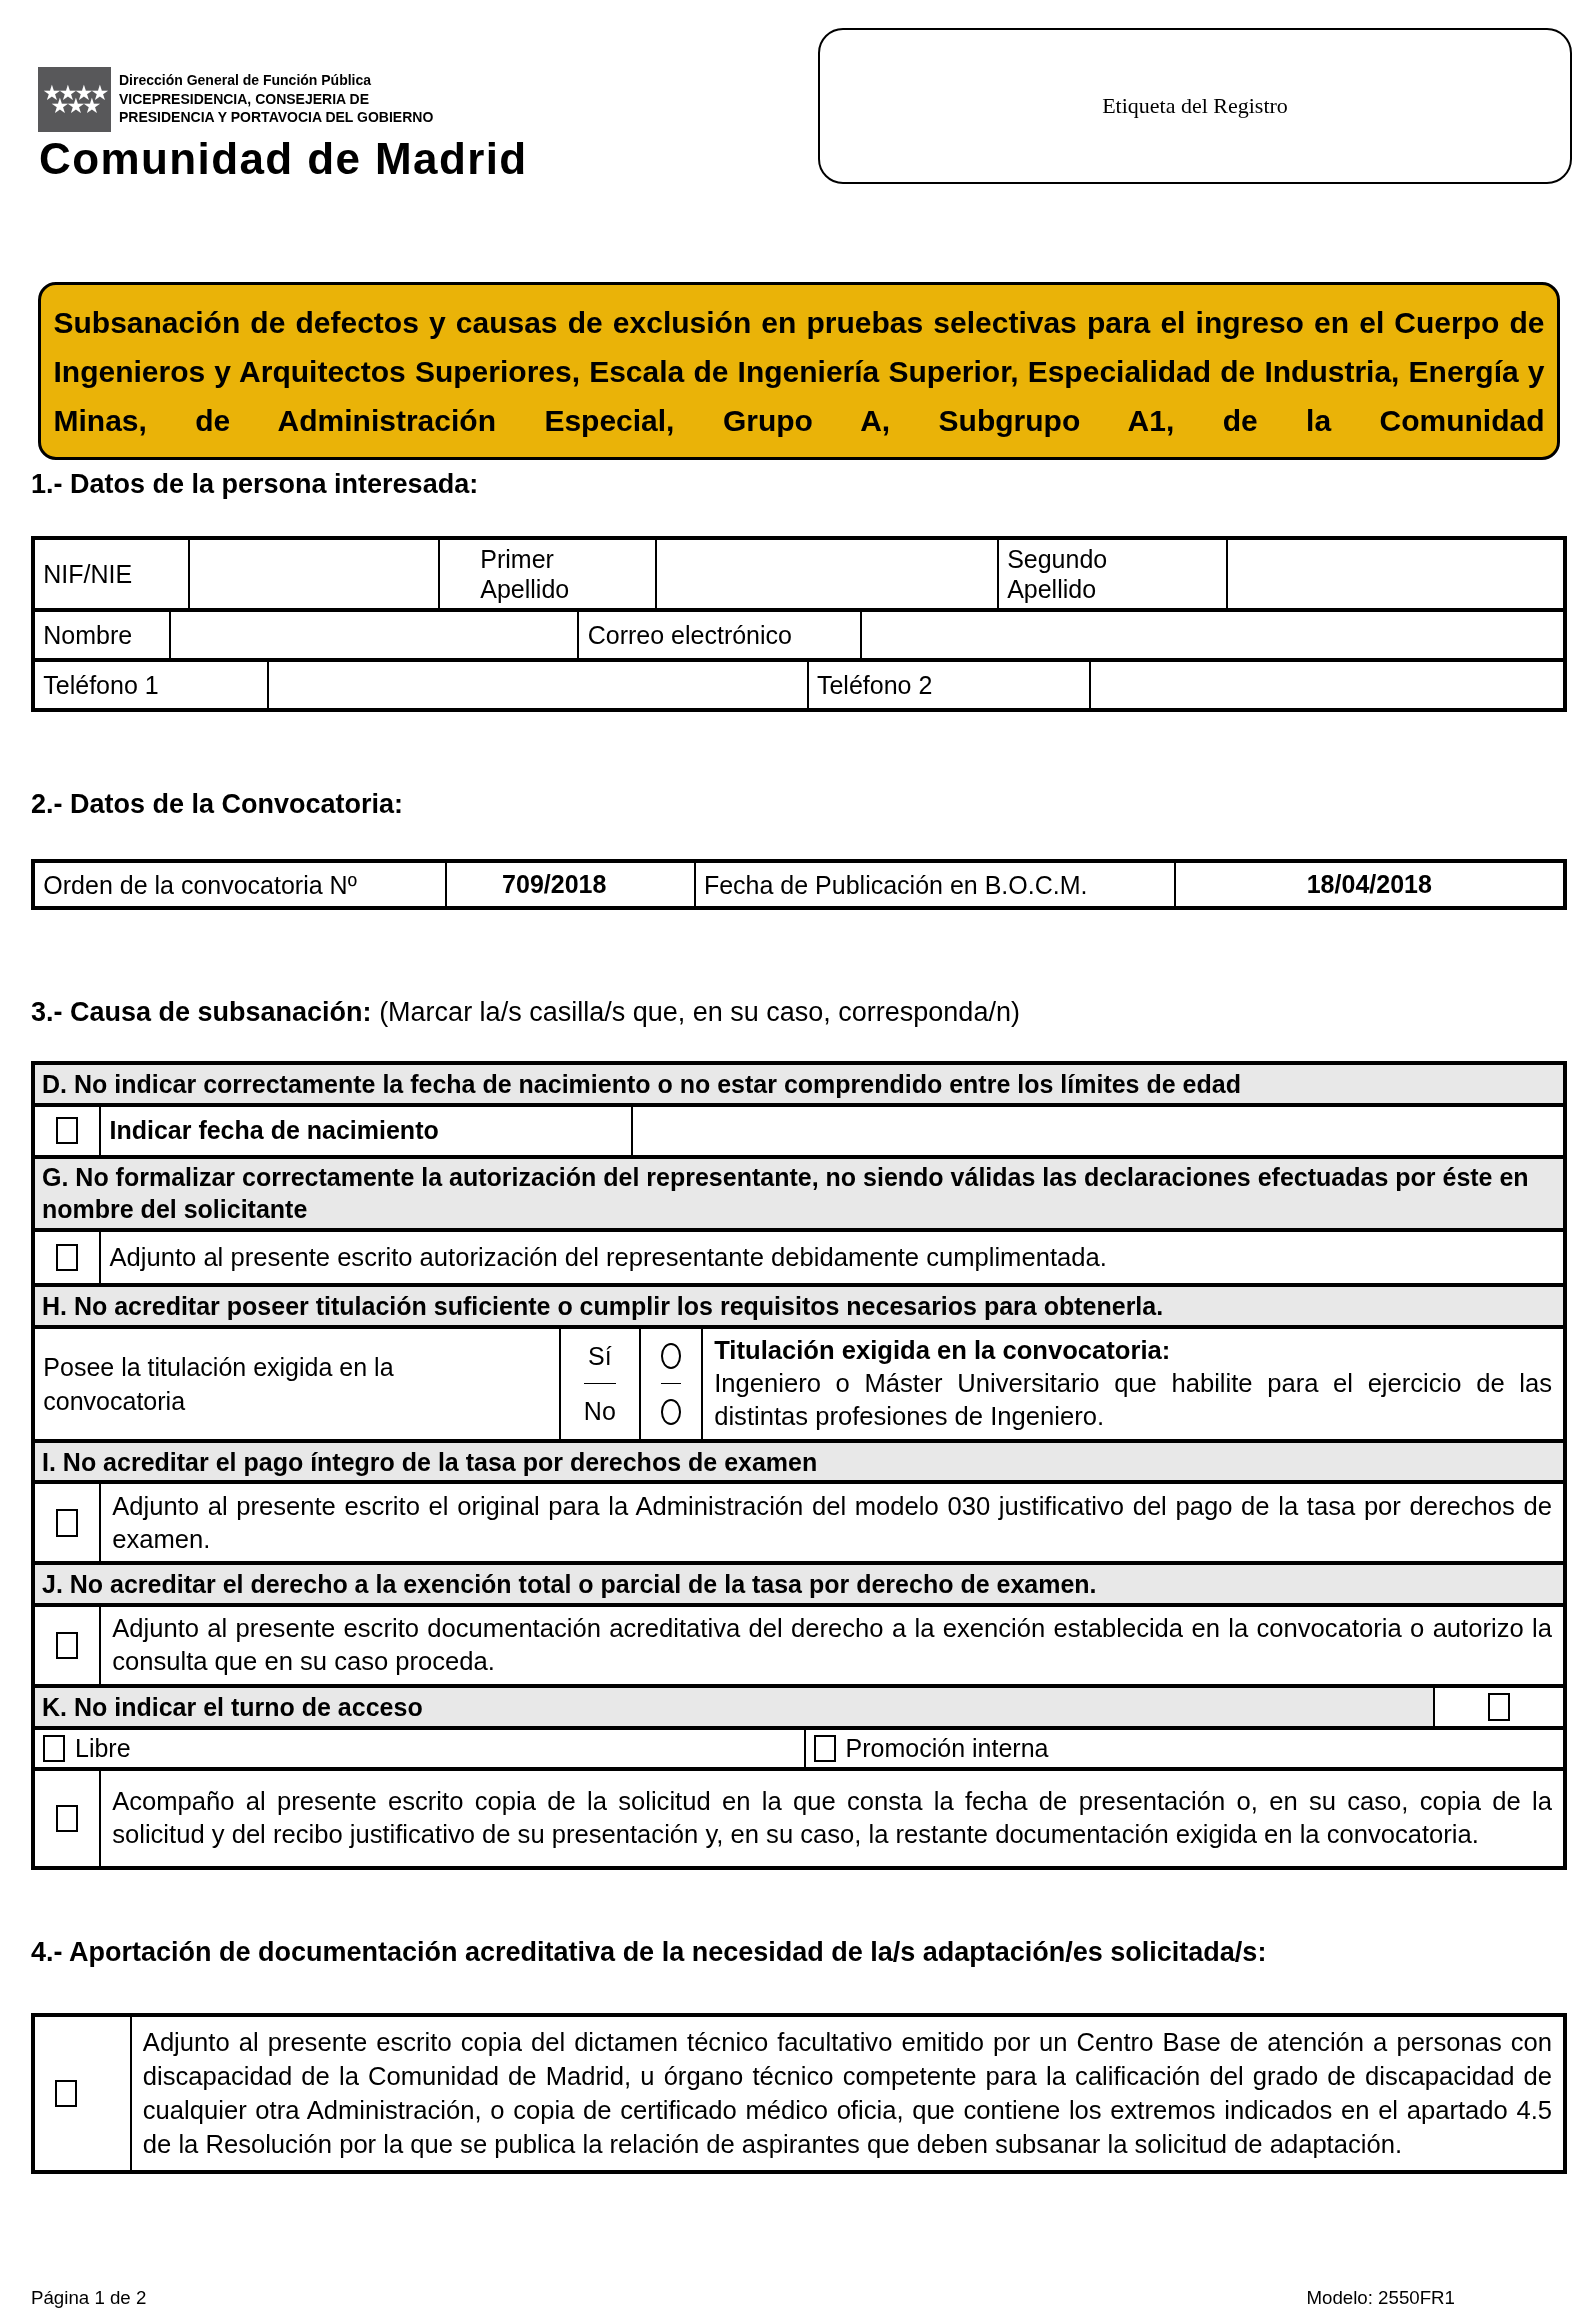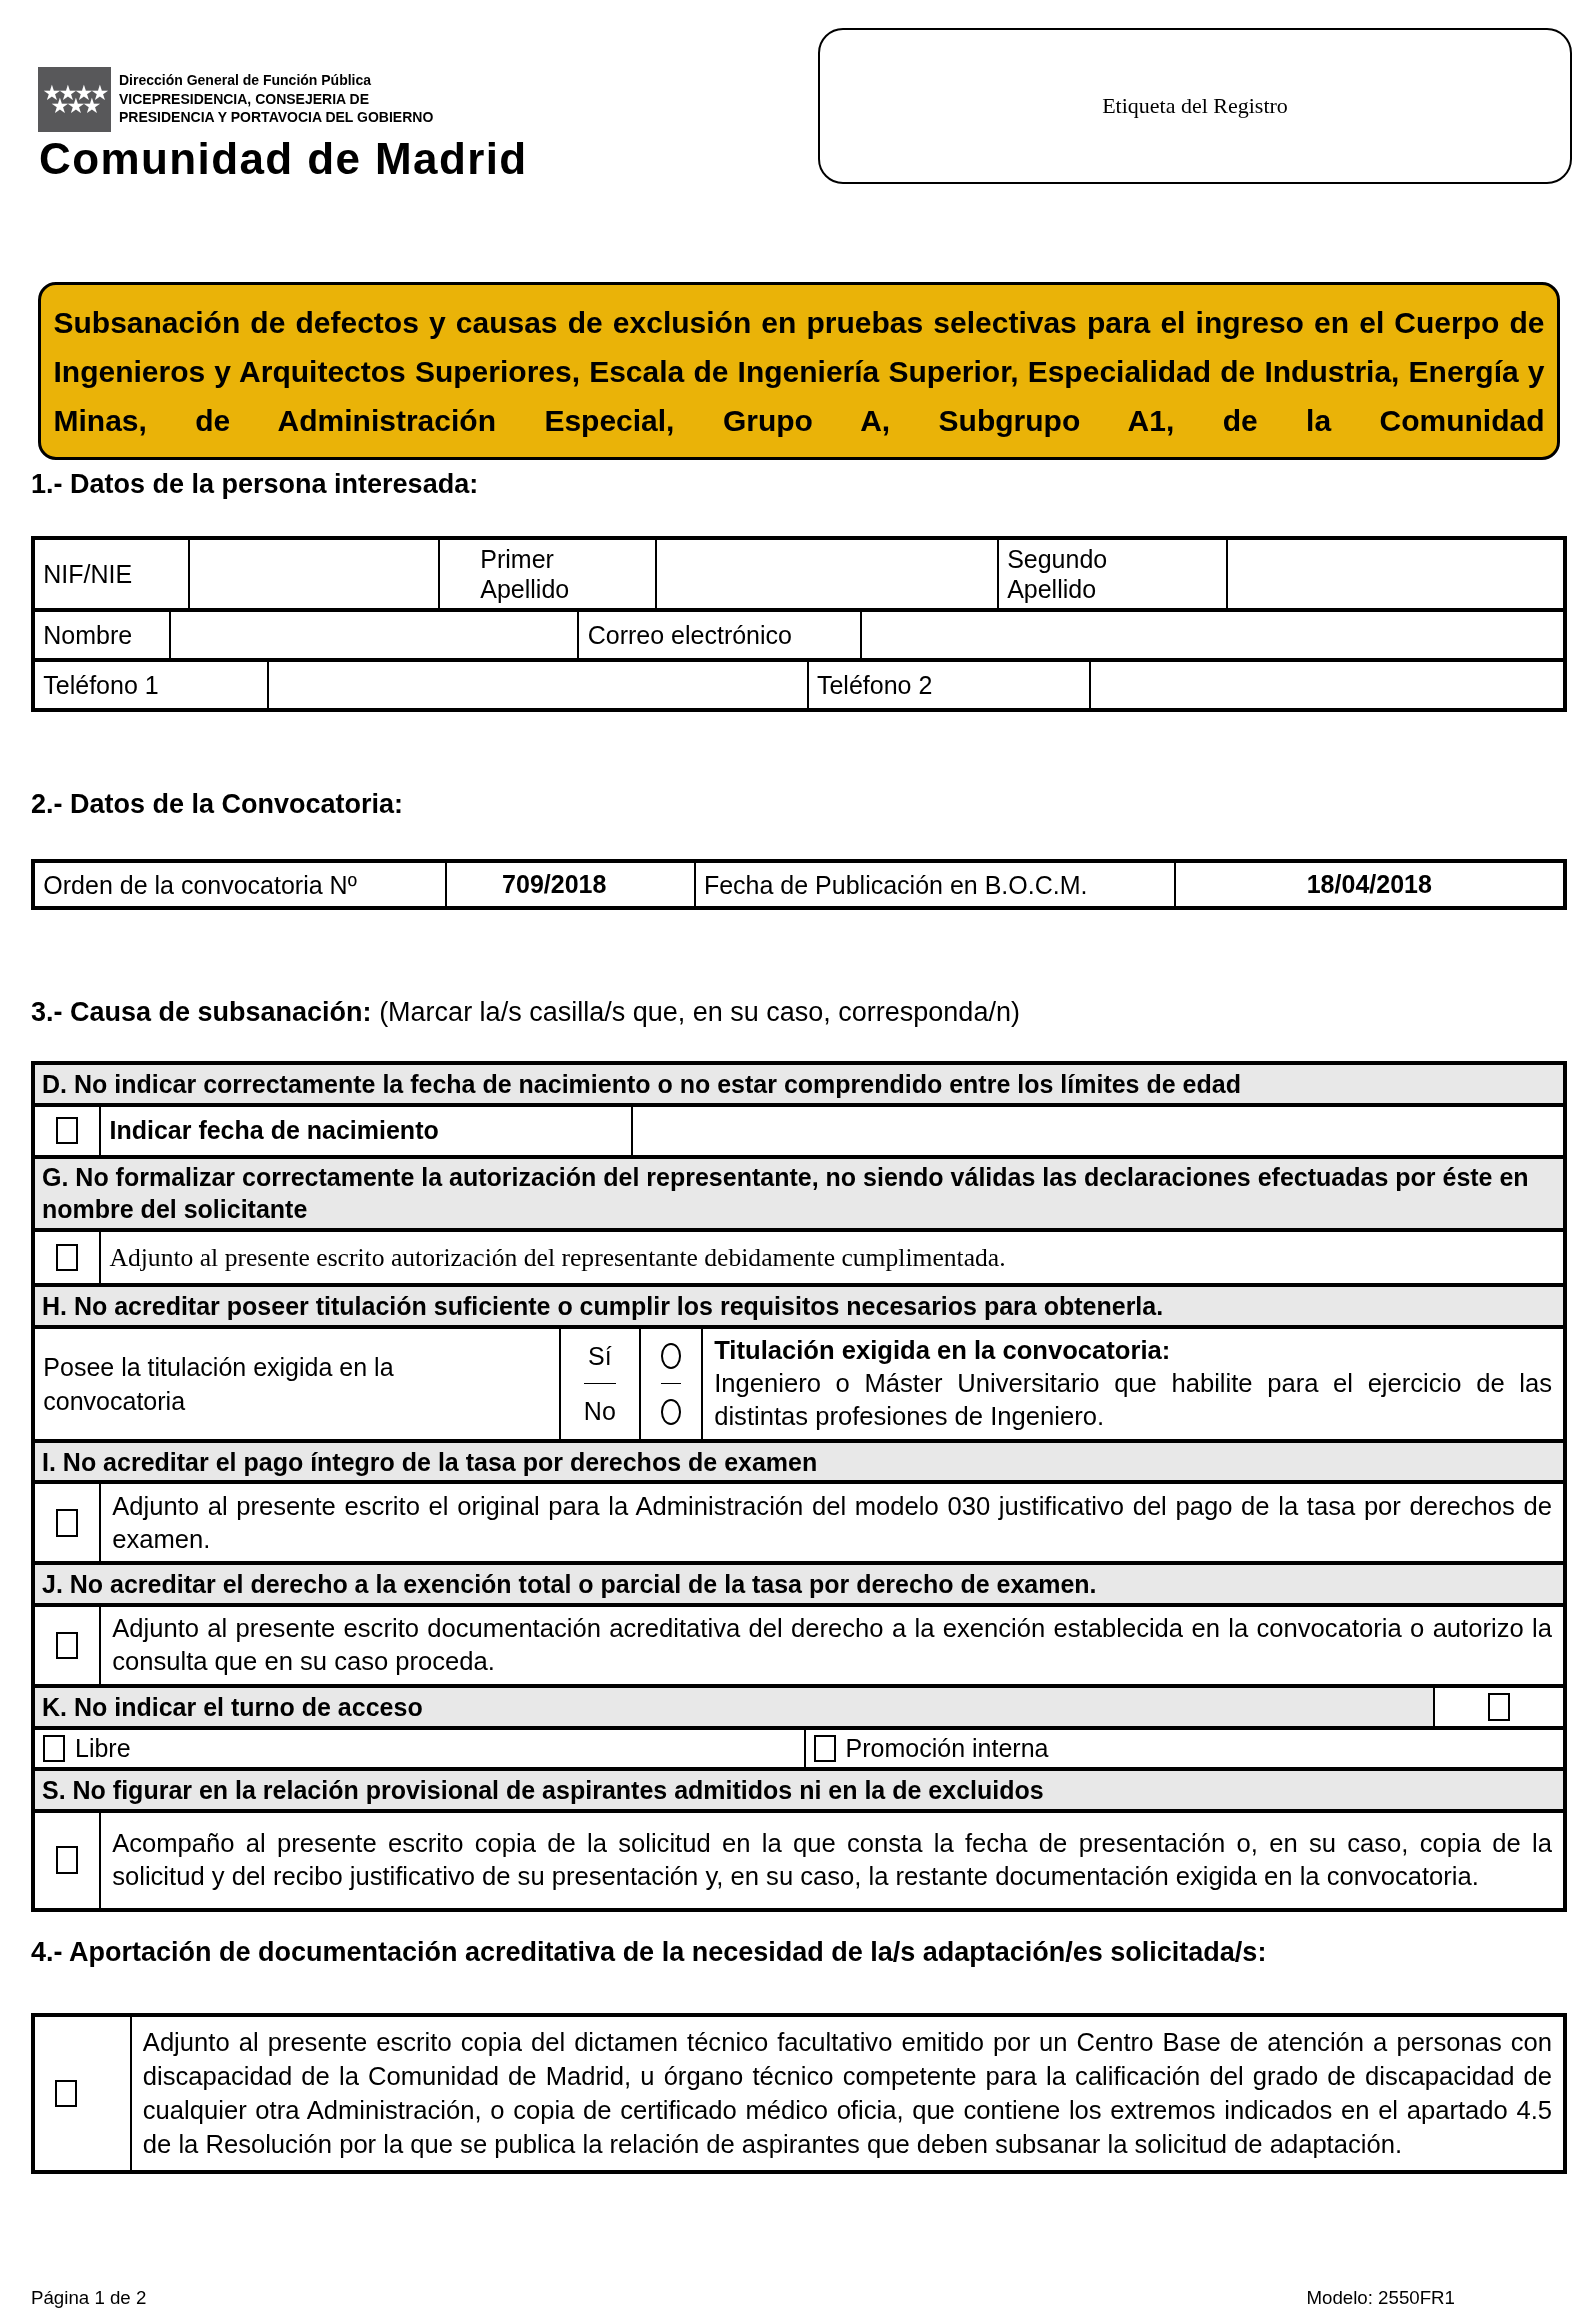--- a/index.html
+++ b/index.html
@@ -118,21 +118,21 @@
   </div>
 
   <div class="row" style="min-height:69px;">
     <div class="cell hdr" style="width:100%;">G. No formalizar correctamente la autorización del representante, no siendo válidas las declaraciones efectuadas por éste en nombre del solicitante</div>
   </div>
   <div class="row" style="min-height:51px;">
     <div class="cell cbcell" style="width:4.2%;">
       <div class="cb"></div>
     </div>
     <div class="cell" style="width:95.8%;">
-      <span class="para" style="text-align:left;font-family:Liberation Serif, serif;">Adjunto al presente escrito autorización del representante debidamente cumplimentada.</span>
+      <span class="para" style="text-align:left;">Adjunto al presente escrito autorización del representante debidamente cumplimentada.</span>
     </div>
   </div>
 
   <div class="row" style="min-height:32px;">
     <div class="cell hdr" style="width:100%;">H. No acreditar poseer titulación suficiente o cumplir los requisitos necesarios para obtenerla.</div>
   </div>
   <div class="row" style="min-height:104px;">
     <div class="cell" style="width:34.3%;padding-right:42px;line-height:34px;">Posee la titulación exigida en la convocatoria</div>
     <div class="cell nopad subcol" style="width:5.2%;">
       <div class="subcell">Sí</div>
@@ -192,23 +192,20 @@
       </div>
     </div>
     <div class="cell" style="width:49.7%;">
       <div class="inlinecb">
         <div class="cb"></div>
         <span>Promoción interna</span>
       </div>
     </div>
   </div>
 
-  <div class="row" style="min-height:35px;">
-    <div class="cell hdr" style="width:100%;">S. No figurar en la relación provisional de aspirantes admitidos ni en la de excluidos</div>
-  </div>
   <div class="row" style="min-height:95px;">
     <div class="cell cbcell" style="width:4.2%;">
       <div class="cb"></div>
     </div>
     <div class="cell" style="width:95.8%;padding:5.5px 11px;">
       <span class="para">Acompaño al presente escrito copia de la solicitud en la que consta la fecha de presentación o, en su caso, copia de la solicitud y del recibo justificativo de su presentación y, en su caso, la restante documentación exigida en la convocatoria.</span>
     </div>
   </div>
 
 </div>

